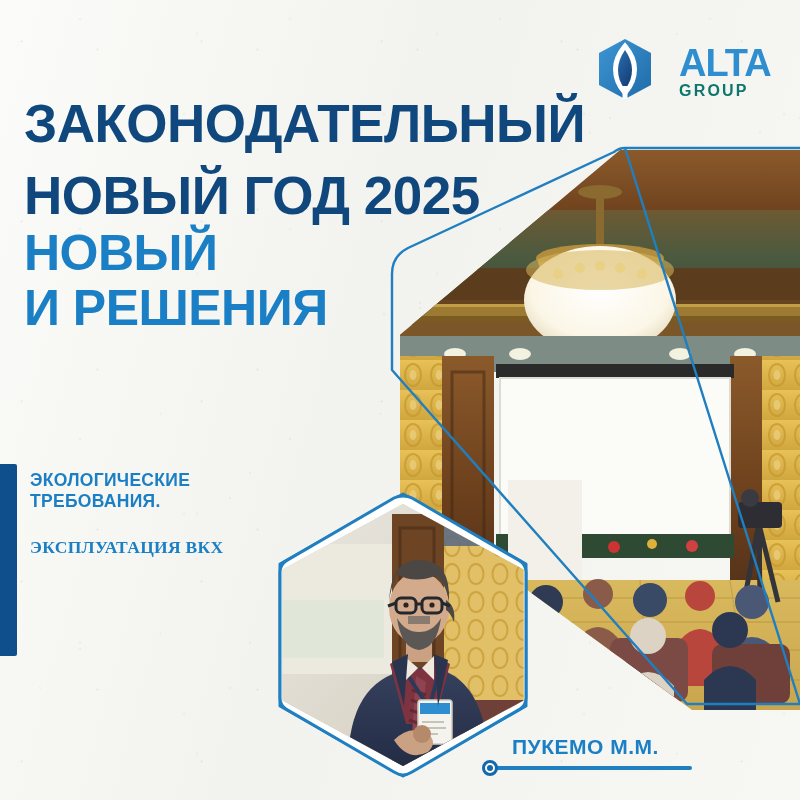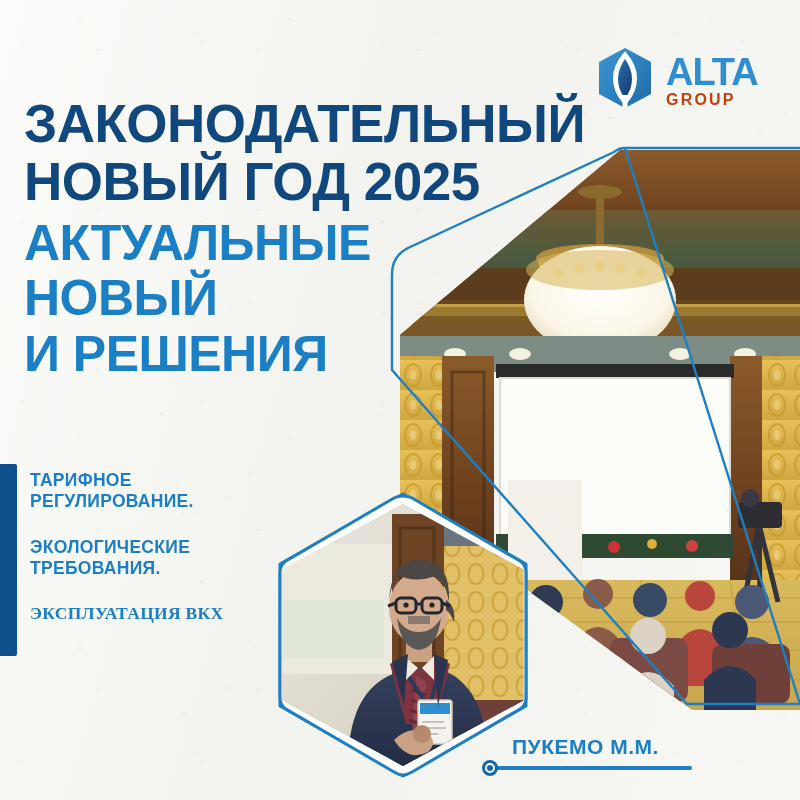--- a/index.html
+++ b/index.html
@@ -25,44 +25,44 @@
       radial-gradient(circle at 47% 78%, rgba(120,120,110,.07) 0 1px, transparent 1.4px),
       radial-gradient(circle at 73% 88%, rgba(120,120,110,.06) 0 1px, transparent 1.4px),
       radial-gradient(circle at 92% 57%, rgba(120,120,110,.07) 0 1px, transparent 1.4px),
       linear-gradient(105deg, #fbfbf9 0%, #f2f2ee 45%, #f7f7f4 100%);
     background-size:180px 180px,210px 210px,160px 160px,240px 240px,190px 190px,170px 170px,220px 220px,200px 200px,100% 100%;
     pointer-events:none;
   }
 
   
   #logo{
-    position:absolute;left:592px;top:42px;width:196px;height:72px;
-    display:flex;align-items:center;gap:8px;
+    position:absolute;left:592px;top:33px;width:196px;height:72px;
+    display:flex;align-items:center;gap:21px;
   }
   #logo-mark{position:relative;width:66px;height:66px;flex:0 0 66px;}
   #logo-text{display:flex;flex-direction:column;line-height:1;padding-top:4px;}
   #logo-alta{
     font-size:38px;font-weight:bold;color:#2f8ed0;letter-spacing:-1px;
     font-family:"Liberation Sans",sans-serif;
   }
   #logo-group{
-    font-size:16px;font-weight:bold;color:#c2410c;letter-spacing:2.2px;
+    font-size:16px;font-weight:bold;color:#0f766e;letter-spacing:2.2px;
     margin-top:1px;
   }
 
   
   #title-block{position:absolute;left:24px;top:98px;width:620px;}
   .title-line{
     font-weight:bold;letter-spacing:-.5px;line-height:.99;
     white-space:nowrap;margin:0;
   }
   .tl-dark{color:#10487e;}
   .tl-bright{color:#1a7fc4;}
   #t1{font-size:53px;}
-  #t2{font-size:53px;margin-top:6px;}
+  #t2{font-size:53px;margin-top:20px;}
   #t3{font-size:50px;margin-top:10px;}
   #t4{font-size:50px;margin-top:6px;}
   #t5{font-size:50px;margin-top:6px;}
 
   
   #accent-bar{
     position:absolute;left:0;top:464px;width:17px;height:192px;
     background:#0f4f8b;border-radius:0 2px 2px 0;
   }
   #bullets{position:absolute;left:30px;top:470px;width:240px;}
@@ -392,28 +392,26 @@
     </div>
     <div id="logo-text">
       <span id="logo-alta">ALTA</span>
       <span id="logo-group">GROUP</span>
     </div>
   </div>
 
   <div id="title-block">
     <div id="t1" class="title-line tl-dark">ЗАКОНОДАТЕЛЬНЫЙ</div>
     <div id="t2" class="title-line tl-dark">НОВЫЙ ГОД 2025</div>
-    <div id="t3" class="title-line tl-bright">АКТУАЛЬНЫЕ</div>
     <div id="t4" class="title-line tl-bright">НОВЫЙ</div>
     <div id="t5" class="title-line tl-bright">И РЕШЕНИЯ</div>
   </div>
 
   <div id="accent-bar"></div>
   <div id="bullets">
-    <div class="bullet">ТАРИФНОЕ<br>РЕГУЛИРОВАНИЕ.</div>
     <div class="bullet">ЭКОЛОГИЧЕСКИЕ<br>ТРЕБОВАНИЯ.</div>
     <div class="bullet">ЭКСПЛУАТАЦИЯ ВКХ</div>
   </div>
 
   <div id="name-block">
     <div id="speaker-name">ПУКЕМО М.М.</div>
     <div id="name-rule"></div>
     <div id="name-dot"></div>
   </div>
 

